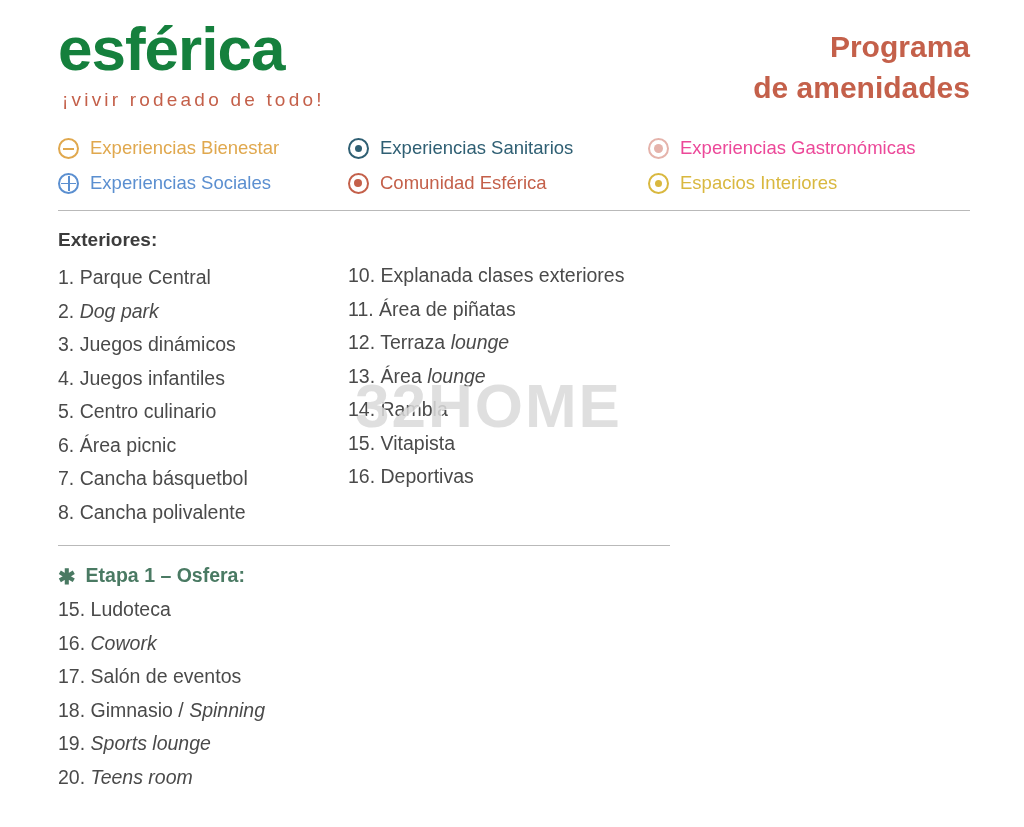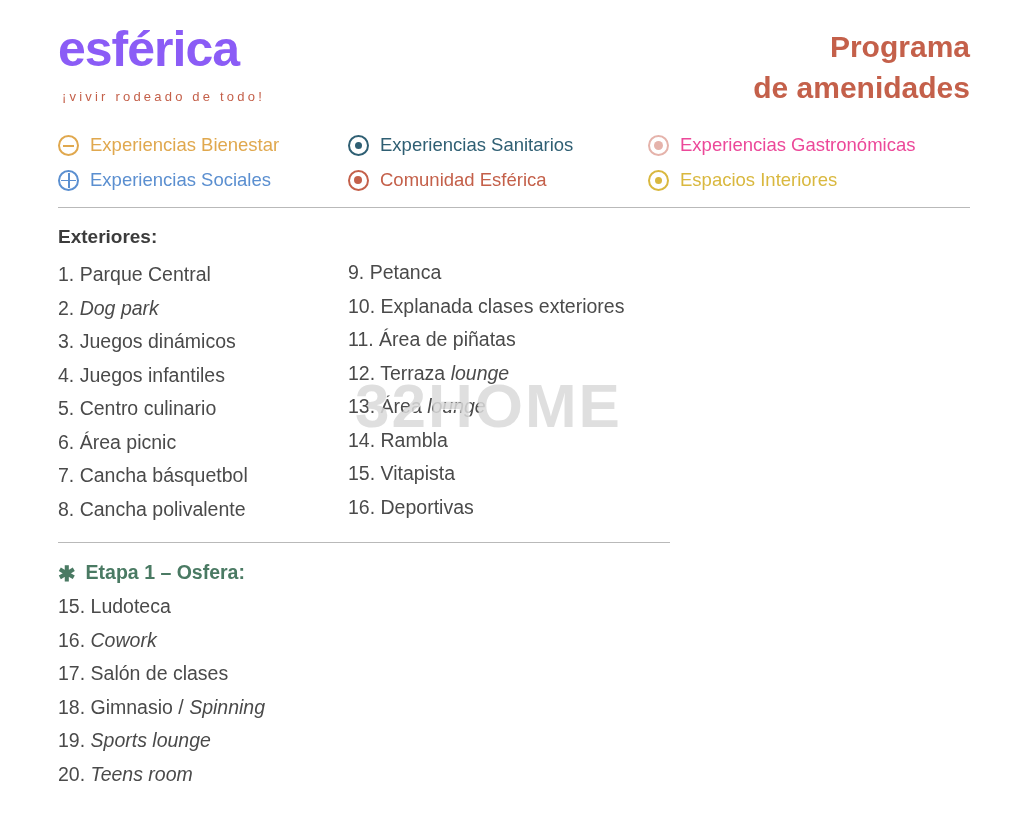--- a/index.html
+++ b/index.html
@@ -27,28 +27,28 @@
     display: flex;
     align-items: flex-start;
     justify-content: space-between;
     padding: 14px 54px 0 58px;
     box-sizing: border-box;
   }
   .brand {
     padding-top: 4px;
   }
   .brand-name {
-    font-size: 50px;
+    font-size: 62px;
     line-height: 62px;
     font-weight: bold;
-    color: #8b5cf6;
+    color: #15803d;
     letter-spacing: -1px;
   }
   .brand-tagline {
-    font-size: 13px;
+    font-size: 19px;
     color: #c4604a;
     letter-spacing: 3.2px;
     margin-top: 9px;
     margin-left: 4px;
   }
   .title-block {
     text-align: right;
     padding-top: 12px;
   }
   .title-line {
@@ -284,41 +284,40 @@
         <div class="amenity"><span>1.</span> <span>Parque Central</span><span class="it"></span></div>
         <div class="amenity"><span>2.</span> <span></span><span class="it">Dog park</span></div>
         <div class="amenity"><span>3.</span> <span>Juegos dinámicos</span><span class="it"></span></div>
         <div class="amenity"><span>4.</span> <span>Juegos infantiles</span><span class="it"></span></div>
         <div class="amenity"><span>5.</span> <span>Centro culinario</span><span class="it"></span></div>
         <div class="amenity"><span>6.</span> <span>Área picnic</span><span class="it"></span></div>
         <div class="amenity"><span>7.</span> <span>Cancha básquetbol</span><span class="it"></span></div>
         <div class="amenity"><span>8.</span> <span>Cancha polivalente</span><span class="it"></span></div>
       </div>
       <div class="col-b">
-        <div class="amenity"><span>9.</span> <span>Petanca</span><span class="it"></span></div>
         <div class="amenity"><span>10.</span> <span>Explanada clases exteriores</span><span class="it"></span></div>
         <div class="amenity"><span>11.</span> <span>Área de piñatas</span><span class="it"></span></div>
         <div class="amenity"><span>12.</span> <span>Terraza </span><span class="it">lounge</span></div>
         <div class="amenity"><span>13.</span> <span>Área </span><span class="it">lounge</span></div>
         <div class="amenity"><span>14.</span> <span>Rambla</span><span class="it"></span></div>
         <div class="amenity"><span>15.</span> <span>Vitapista</span><span class="it"></span></div>
         <div class="amenity"><span>16.</span> <span>Deportivas</span><span class="it"></span></div>
       </div>
     </div>
     <div class="rule"></div>
 
     <div class="etapa">
       <div class="etapa-head">
         <span class="star-icon">✱</span>
         <span>Etapa 1 – Osfera:</span>
       </div>
       <div>
         <div class="amenity"><span>15.</span> <span>Ludoteca</span><span class="it"></span></div>
         <div class="amenity"><span>16.</span> <span></span><span class="it">Cowork</span></div>
-        <div class="amenity"><span>17.</span> <span>Salón de clases</span><span class="it"></span></div>
+        <div class="amenity"><span>17.</span> <span>Salón de eventos</span><span class="it"></span></div>
         <div class="amenity"><span>18.</span> <span>Gimnasio / </span><span class="it">Spinning</span></div>
         <div class="amenity"><span>19.</span> <span></span><span class="it">Sports lounge</span></div>
         <div class="amenity"><span>20.</span> <span></span><span class="it">Teens room</span></div>
       </div>
     </div>
   </div>
 
   <div class="watermark">32HOME</div>
 </div>
 

